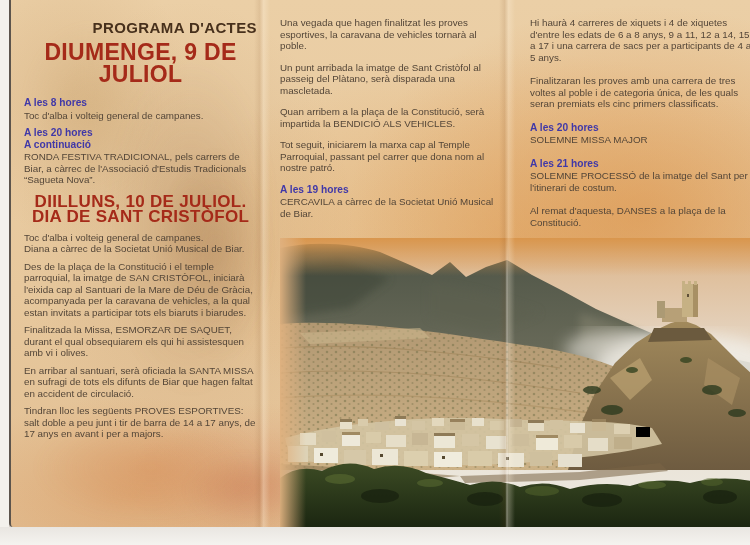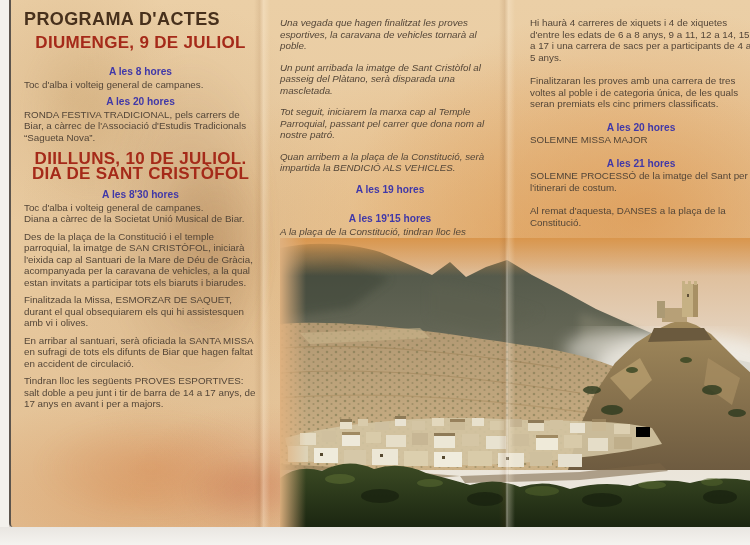--- a/index.html
+++ b/index.html
@@ -33,26 +33,26 @@
   .wm.saint2{left:150px;top:150px;width:110px;height:210px;background:radial-gradient(closest-side,rgba(130,86,46,.18),rgba(130,86,46,0));}
   .wm.leaf{left:15px;top:25px;width:130px;height:170px;background:radial-gradient(closest-side,rgba(205,168,116,.35),rgba(205,168,116,0));}
   .wm.flower1{left:25px;top:415px;width:230px;height:105px;background:radial-gradient(closest-side,rgba(205,110,52,.25),rgba(205,110,52,0));}
   .wm.flower2{left:175px;top:455px;width:120px;height:70px;background:radial-gradient(closest-side,rgba(185,80,48,.22),rgba(185,80,48,0));}
 
   
   .col{position:absolute;top:0;color:#544638;font-size:9.8px;line-height:11.5px;}
   #col1{left:13px;width:233px;top:10px;}
   #col2{left:269px;width:220px;top:16px;}
   #col3{left:519px;width:222px;top:16px;}
-  .bh1{font-size:18px;line-height:18px;font-weight:bold;color:#47301c;text-align:left;letter-spacing:.4px;margin:0 0 4px 0;}
-  .bh2{font-size:17px;line-height:22px;font-weight:bold;color:#a52a19;text-align:center;letter-spacing:.3px;margin:0 0 12px 0;}
+  .bh1{font-size:15px;line-height:18px;font-weight:bold;color:#47301c;text-align:right;letter-spacing:.4px;margin:9px 0 4px 0;}
+  .bh2{font-size:23px;line-height:22px;font-weight:bold;color:#a52a19;text-align:center;letter-spacing:.3px;margin:0 0 12px 0;}
   .bh2day{font-size:17px;line-height:15px;font-weight:bold;color:#a52a19;text-align:center;letter-spacing:.3px;margin:8px 0 8px 0;white-space:pre-line;}
-  .btime{font-weight:bold;color:#4038a8;font-size:10.2px;margin:0;text-align:center;}
+  .btime{font-weight:bold;color:#4038a8;font-size:10.2px;margin:0;}
   .bp{margin:1px 0 6px 0;white-space:pre-line;}
-  #col2 .bp{margin-bottom:10px;font-style:italic;}
+  #col2 .bp{margin-bottom:10px;}
   #col3 .bp{margin-bottom:12px;}
   .gap18{margin-top:18px;}
   .gap8{margin-top:8px;}
   .gap4{margin-top:4px;}
 
   
   .photo{position:absolute;left:269px;top:238px;width:472px;height:289px;overflow:hidden;}
   .photo svg{display:block;}
   .photo .fade-top{position:absolute;left:0;top:0;width:100%;height:38px;
     background:linear-gradient(180deg,rgba(217,150,77,1) 0%,rgba(217,150,77,.55) 40%,rgba(217,150,77,0) 100%);}
@@ -75,38 +75,39 @@
   <div class="wm saint2"></div>
   <div class="wm flower1"></div>
   <div class="wm flower2"></div>
 
   <div class="col" id="col1">
     <div class="bh1">PROGRAMA D'ACTES</div>
     <div class="bh2">DIUMENGE, 9 DE JULIOL</div>
     <div class="btime">A les 8 hores</div>
     <div class="bp">Toc d'alba i volteig general de campanes.</div>
     <div class="btime">A les 20 hores</div>
+    <div class="btime">A continuació</div>
     <div class="bp">RONDA FESTIVA TRADICIONAL, pels carrers de Biar, a càrrec de l'Associació d'Estudis Tradicionals “Sagueta Nova”.</div>
     <div class="bh2day">DIILLUNS, 10 DE JULIOL.
 DIA DE SANT CRISTÒFOL</div>
-    <div class="btime">A les 8'30 hores</div>
     <div class="bp">Toc d'alba i volteig general de campanes.
 Diana a càrrec de la Societat Unió Musical de Biar.</div>
     <div class="bp">Des de la plaça de la Constitució i el temple parroquial, la imatge de SAN CRISTÒFOL, iniciarà l'eixida cap al Santuari de la Mare de Déu de Gràcia, acompanyada per la caravana de vehicles, a la qual estan invitats a participar tots els biaruts i biarudes.</div>
     <div class="bp">Finalitzada la Missa, ESMORZAR DE SAQUET, durant el qual obsequiarem els qui hi assistesquen amb vi i olives.</div>
     <div class="bp">En arribar al santuari, serà oficiada la SANTA MISSA en sufragi de tots els difunts de Biar que hagen faltat en accident de circulació.</div>
     <div class="bp">Tindran lloc les següents PROVES ESPORTIVES: salt doble a peu junt i tir de barra de 14 a 17 anys, de 17 anys en avant i per a majors.</div>
   </div>
 
   <div class="col" id="col2">
     <div class="bp">Una vegada que hagen finalitzat les proves esportives, la caravana de vehicles tornarà al poble.</div>
     <div class="bp">Un punt arribada la imatge de Sant Cristòfol al passeig del Plàtano, serà disparada una mascletada.</div>
+    <div class="bp">Quan arribem a la plaça de la Constitució, serà impartida la BENDICIÓ ALS VEHICLES.</div>
     <div class="bp">Tot seguit, iniciarem la marxa cap al Temple Parroquial, passant pel carrer que dona nom al nostre patró.</div>
-    <div class="bp">Quan arribem a la plaça de la Constitució, serà impartida la BENDICIÓ ALS VEHICLES.</div>
     <div class="btime">A les 19 hores</div>
+    <div class="bp">CERCAVILA a càrrec de la Societat Unió Musical de Biar.</div>
     <div class="btime gap18">A les 19'15 hores</div>
     <div class="bp">A la plaça de la Constitució, tindran lloc les tradicionals carreres: llarga, mitjana i curta.</div>
   </div>
 
   <div class="col" id="col3">
     <div class="bp">Hi haurà 4 carreres de xiquets i 4 de xiquetes d'entre les edats de 6 a 8 anys, 9 a 11, 12 a 14, 15 a 17 i una carrera de sacs per a participants de 4 a 5 anys.</div>
     <div class="bp">Finalitzaran les proves amb una carrera de tres voltes al poble i de categoria única, de les quals seran premiats els cinc primers classificats.</div>
     <div class="btime gap4">A les 20 hores</div>
     <div class="bp">SOLEMNE MISSA MAJOR</div>
     <div class="btime gap8">A les 21 hores</div>

